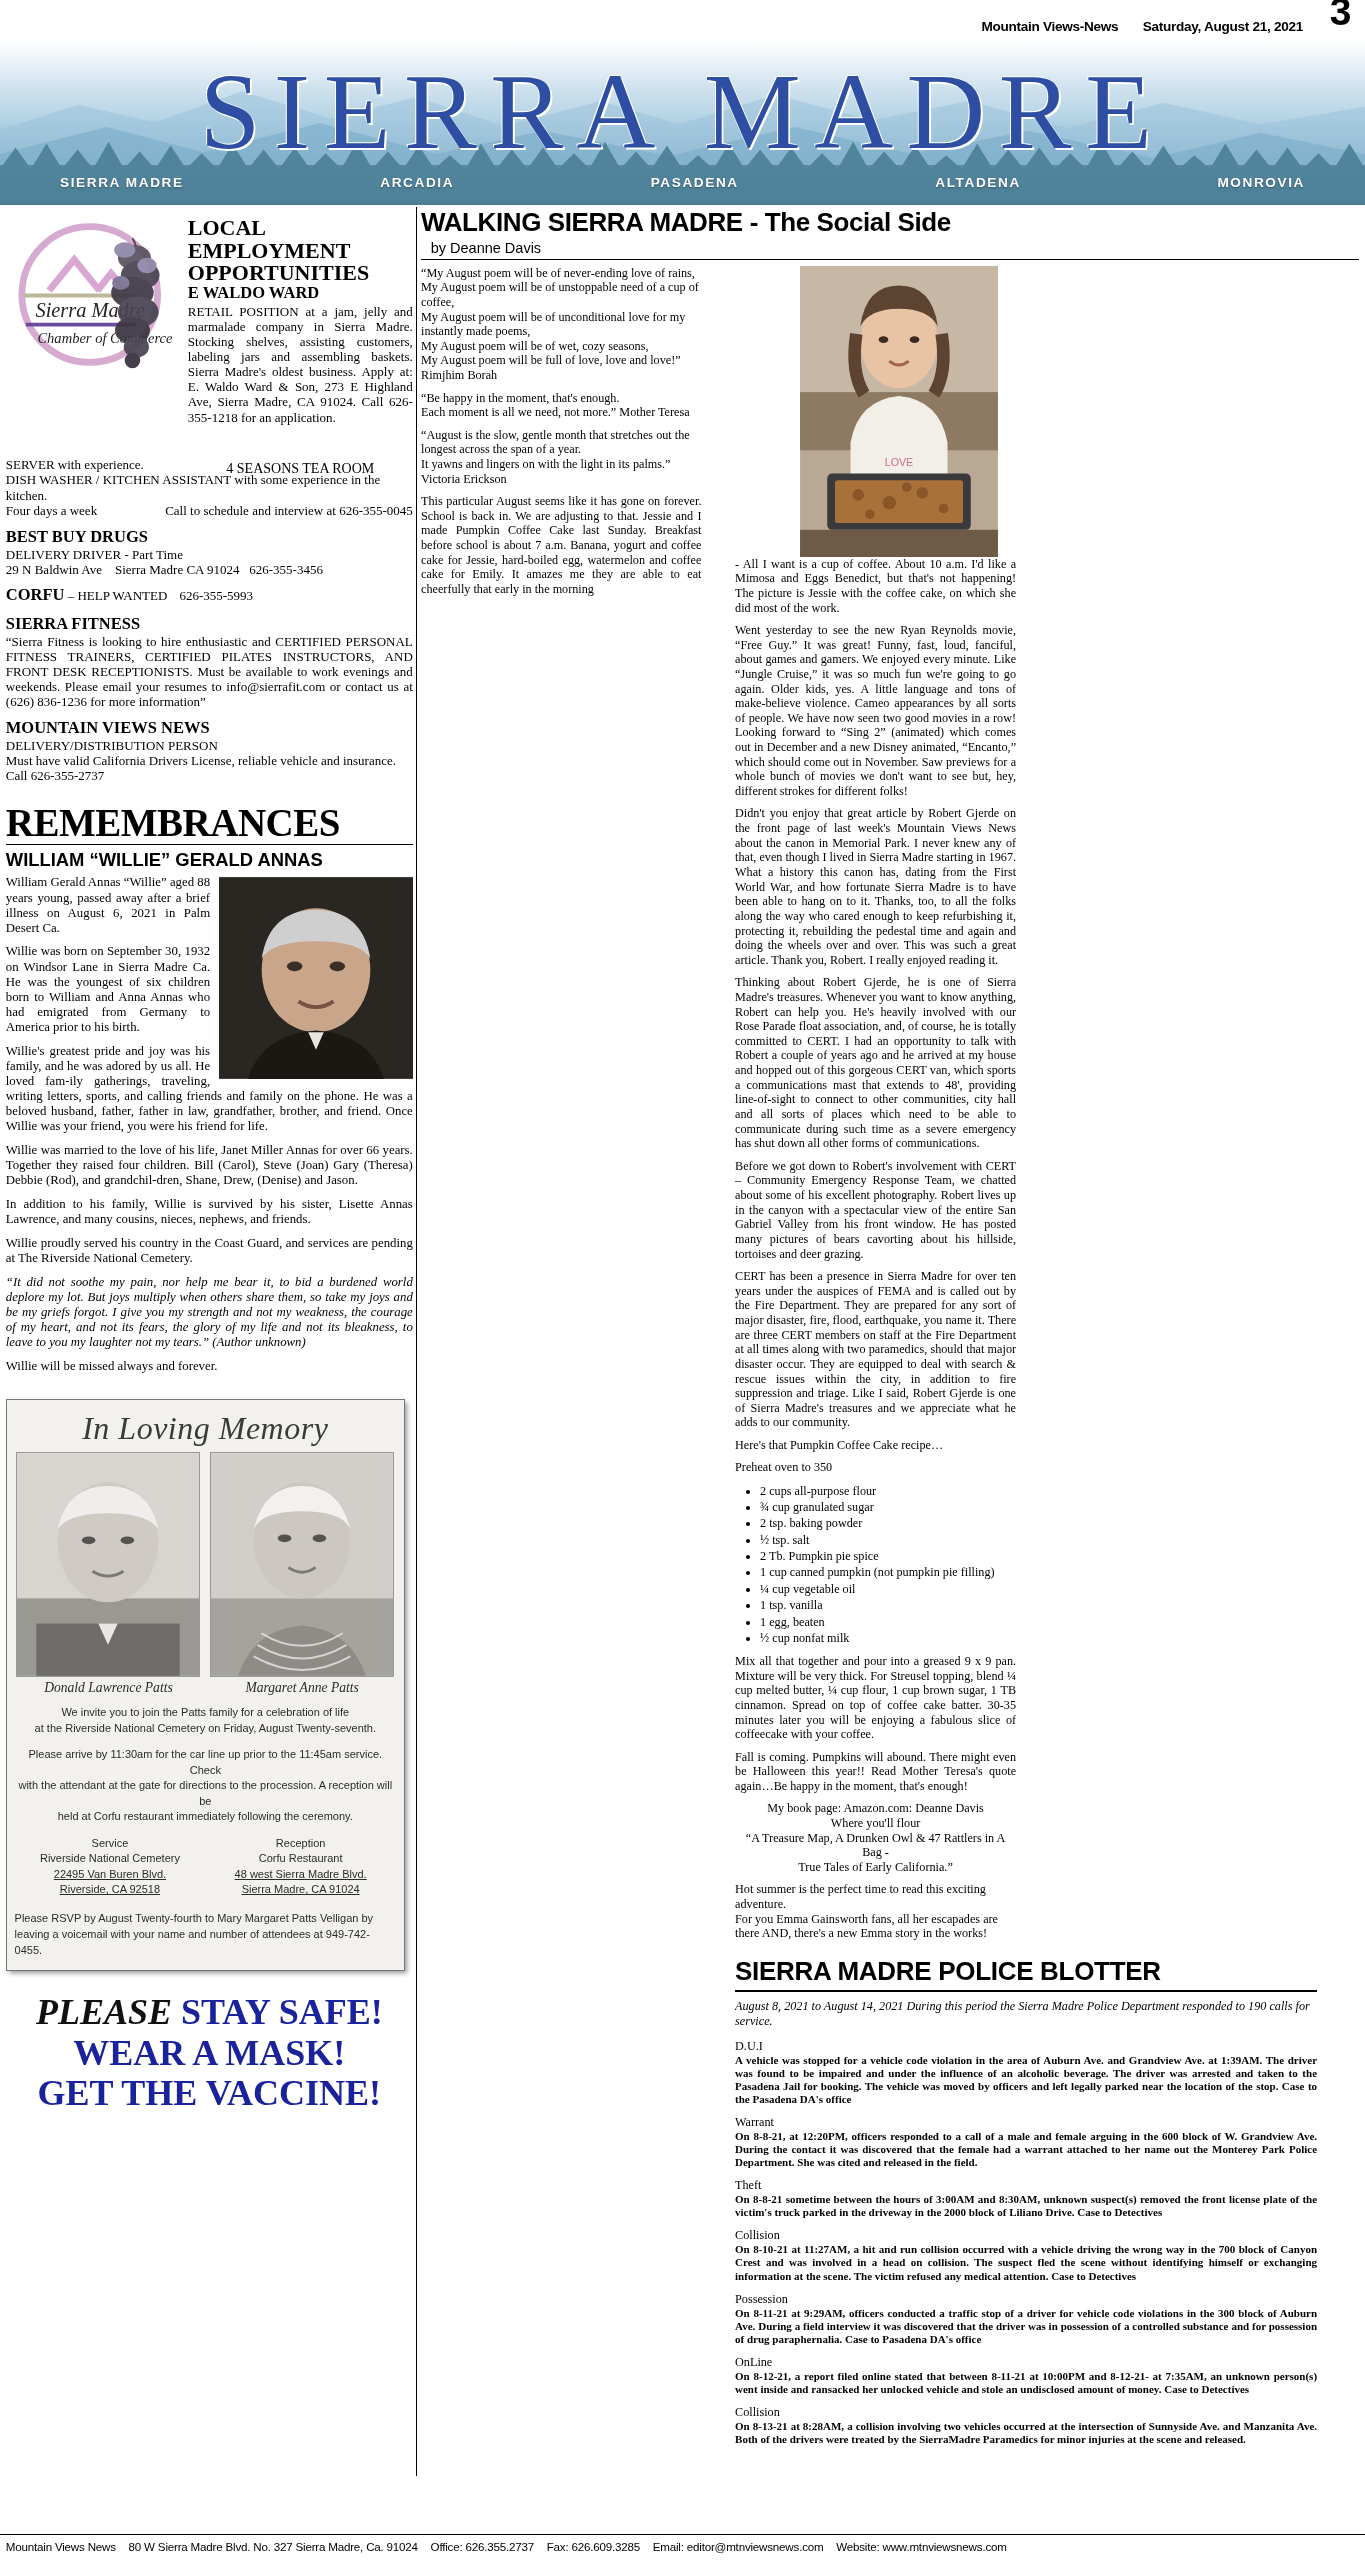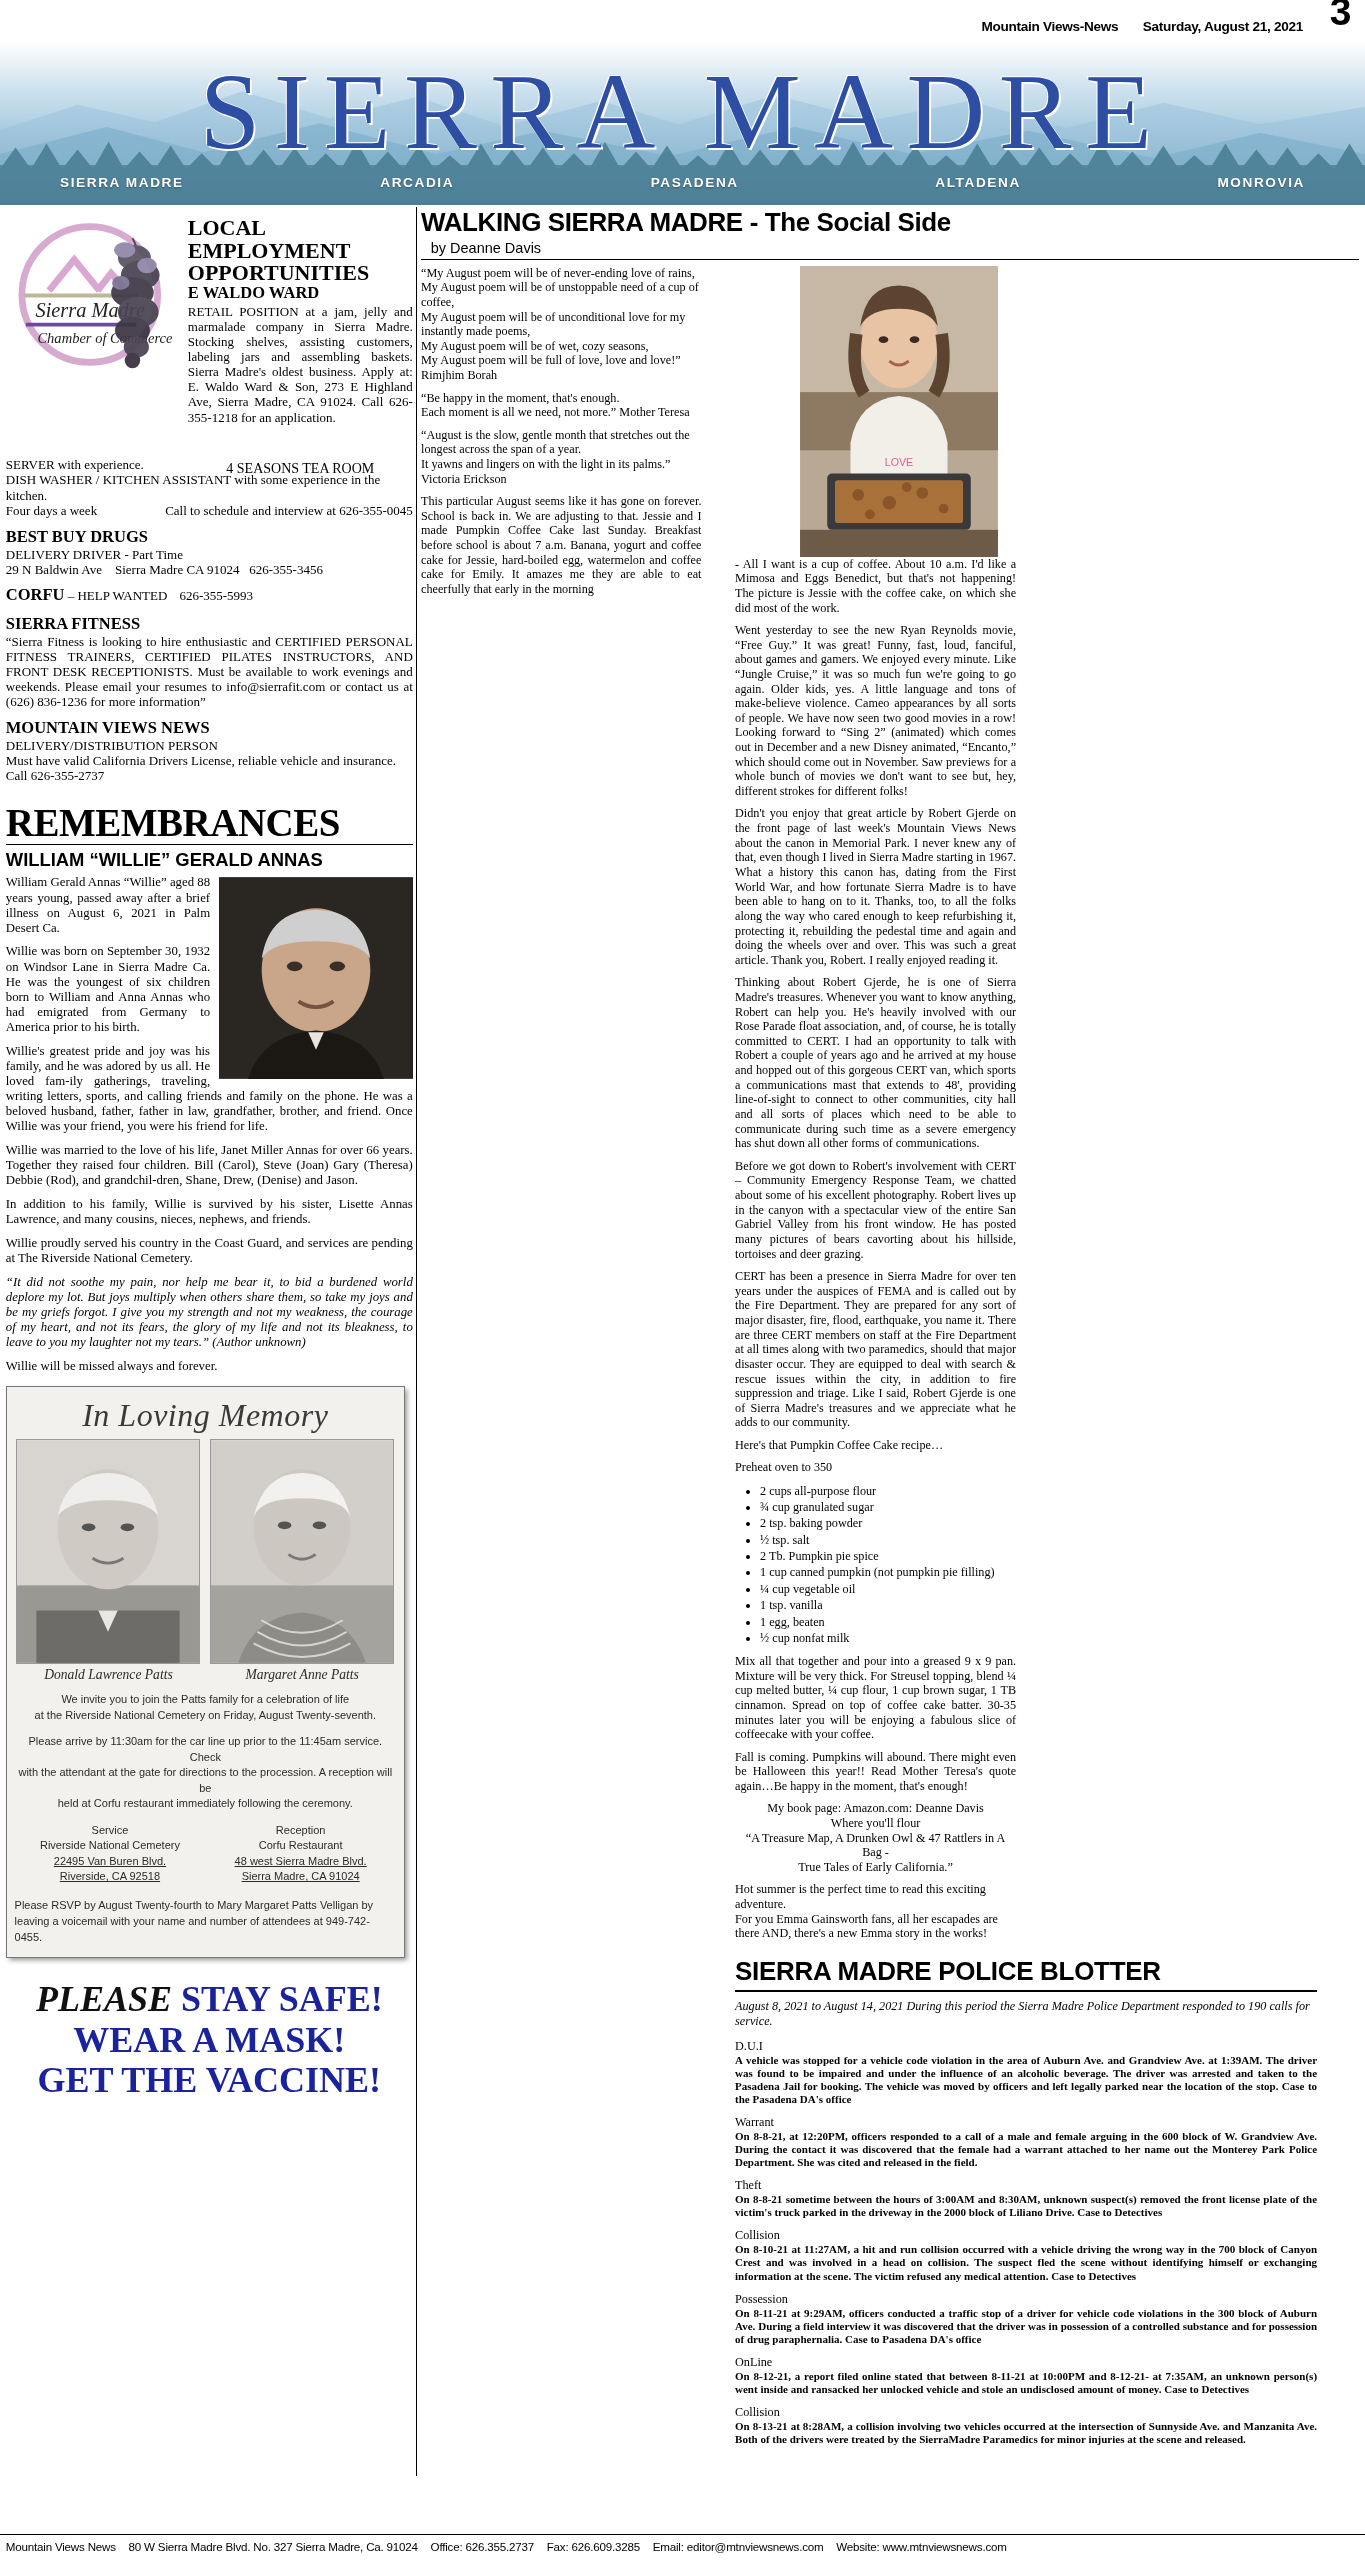--- a/index.html
+++ b/index.html
@@ -80,21 +80,21 @@
   
   .remem { font-family:"Liberation Serif", serif; font-weight:bold; font-size:39px; letter-spacing:-0.5px; line-height:1; }
   .remem-rule { border-bottom:1.9px solid #000; margin:1.9px 0 3.9px; }
   .remem-name { font-family:"Liberation Sans", sans-serif; font-weight:bold; font-size:18.4px; margin-bottom:4.8px; }
   .obit-photo { float:right; width:194px; height:202px; margin:1.9px 0 3.9px 8.7px; }
   .obit-p { font-family:"Liberation Serif", serif; font-size:12.8px; line-height:1.18; text-align:justify; margin-bottom:8.7px; }
   .obit-quote { font-family:"Liberation Serif", serif; font-style:italic; font-size:12.8px; line-height:1.18; text-align:justify; margin-bottom:8.7px; }
 
   
   .memorial {
-    position:relative; width:399px; margin-top:12px;
+    position:relative; width:399px; margin-top:25px;
     border:1px solid #777; background:#f2f1ee;
     box-shadow:2.9px 2.9px 4.8px rgba(0,0,0,.4);
     padding:5.8px 7.8px 11.6px;
     font-family:"Liberation Sans", sans-serif; color:#2b2b2b;
   }
   .memorial .script {
     text-align:center; font-family:"Liberation Serif", serif; font-style:italic;
     font-size:32px; color:#3a3a3a; letter-spacing:0.5px; margin:3.9px 0 5.8px;
   }
   .mem-photos { display:flex; gap:9.7px; justify-content:center; }

